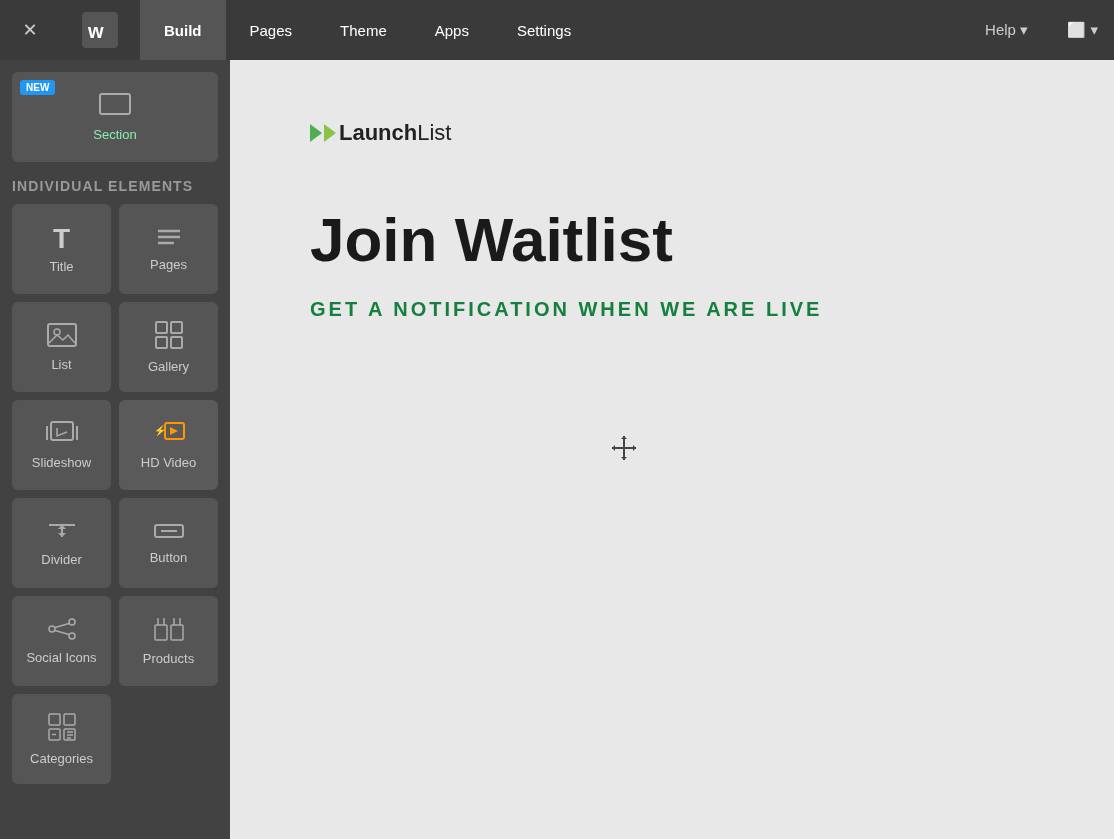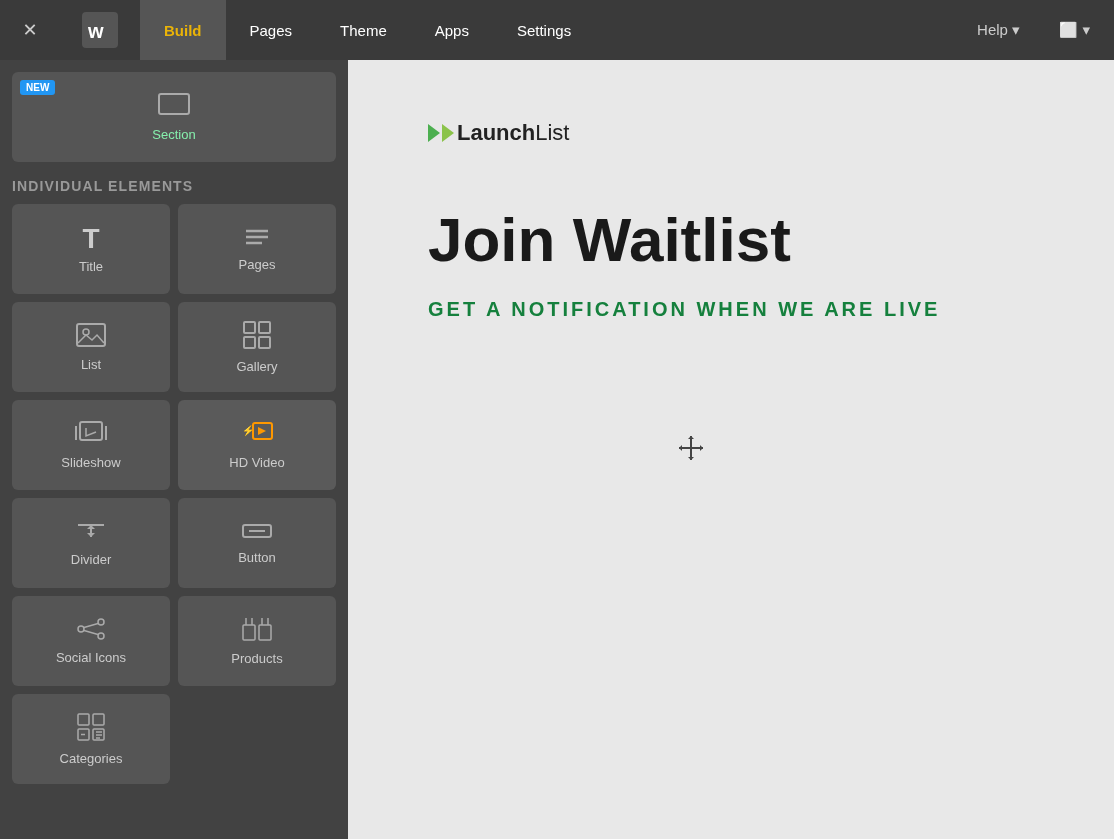--- a/index.html
+++ b/index.html
@@ -37,27 +37,27 @@
       padding: 0 24px;
       display: flex; align-items: center;
       color: #ffffff;
       cursor: pointer;
       font-size: 15px;
       font-weight: 400;
       border-bottom: none;
     }
     .nav-tab.active {
       background: #555;
-      color: #eab308;
+      color: #ffffff;
       font-weight: 600;
       border-radius: 0;
     }
     .nav-right {
       display: flex; align-items: center; gap: 4px;
-      padding-right: 8px;
+      padding-right: 0;
     }
     .nav-help {
       height: 60px;
       padding: 0 20px;
       display: flex; align-items: center;
       color: #ccc;
       cursor: pointer;
       font-size: 15px;
     }
     .nav-device {
@@ -71,21 +71,21 @@
 
     
     .main {
       display: flex;
       flex: 1;
       overflow: hidden;
     }
 
     
     .sidebar {
-      width: 348px;
+      width: 230px;
       background: #424242;
       flex-shrink: 0;
       overflow-y: auto;
       padding: 0 12px 20px 12px;
     }
 
     
     .section-new {
       position: relative;
       background: #555;

